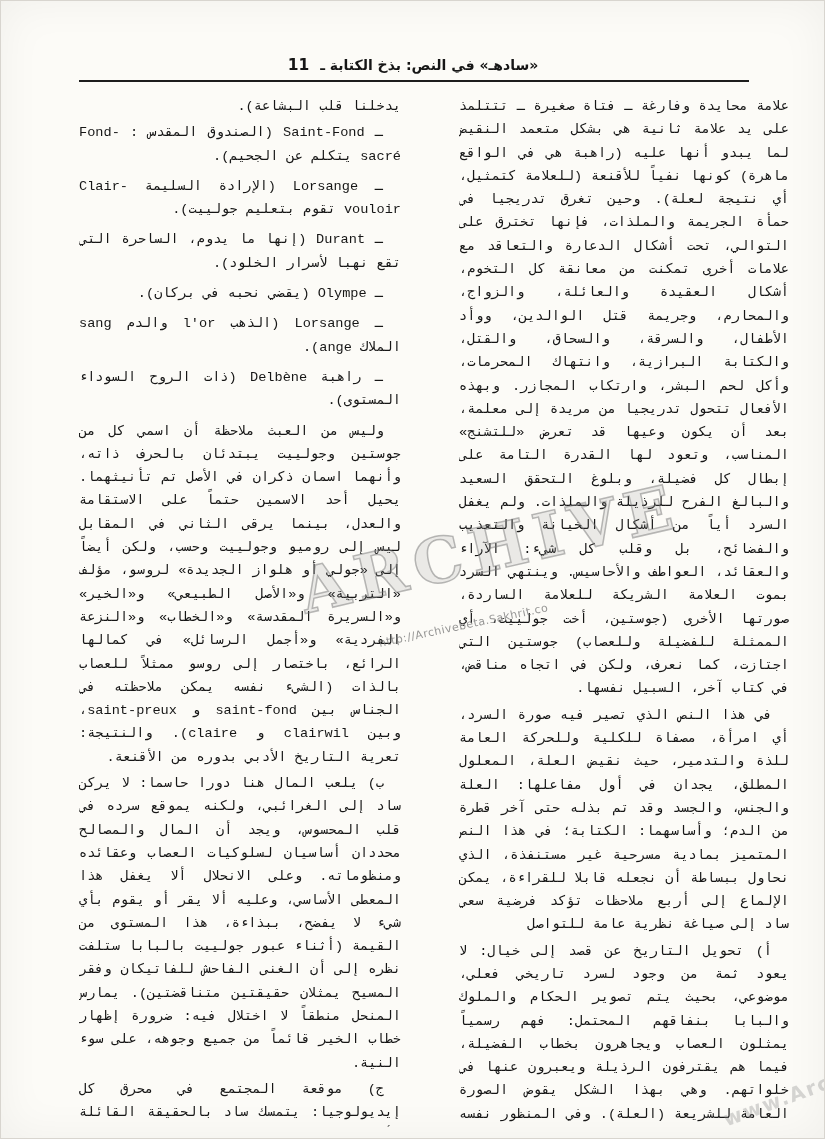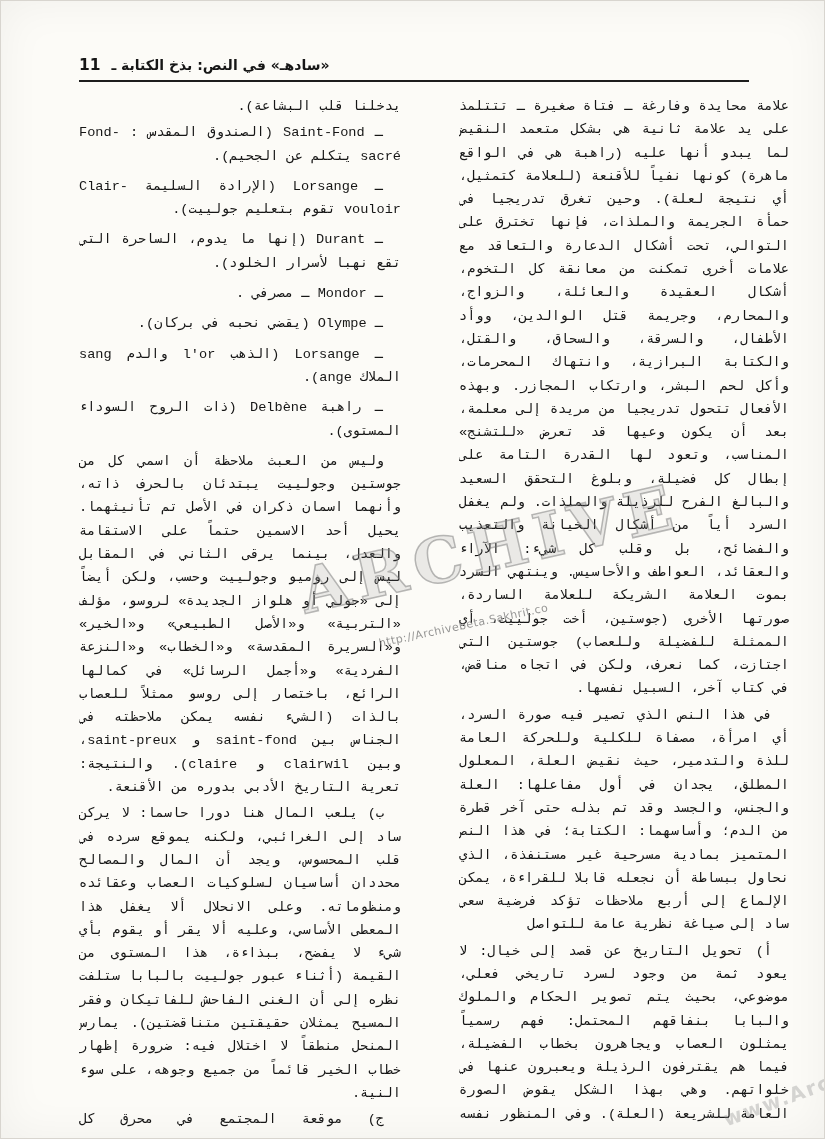--- a/index.html
+++ b/index.html
@@ -6,21 +6,21 @@
   html,body { width:825px; height:1139px; }
   body { background:#e9e7e3; font-family:"DejaVu Sans", sans-serif; }
   .page {
     position:relative; width:825px; height:1139px;
     background:var(--paper,#fcfbf7); overflow:hidden;
     box-shadow:inset 0 0 45px rgba(0,0,0,0.05);
     border:1px solid #d8d5cf;
   }
   .header {
     position:absolute; top:55px; left:78px; right:77px;
-    direction:rtl; text-align:left;
+    direction:rtl; text-align:center;
     font-size:14px; font-weight:bold; color:var(--ink,#161616);
     letter-spacing:.2px;
   }
   .header .num { font-size:15.5px; font-weight:bold; padding-right:6px; }
   .rule { position:absolute; top:79px; left:78px; width:670px; height:2px; background:#1d1d1d; }
   .col {
     position:absolute; top:94px; height:1032px; overflow:hidden;
     direction:rtl; text-align:justify;
     font-size:13.6px; line-height:23.3px; color:var(--ink,#161616);
   }
@@ -61,21 +61,20 @@
     <p>علامة محايدة وفارغة ـ فتاة صغيرة ـ تتتلمذ على يد علامة ثانية هي بشكل متعمد النقيض لما يبدو أنها عليه (راهبة هي في الواقع ماهرة) كونها نفياً للأقنعة (للعلامة كتمثيل، أي نتيجة لعلة). وحين تغرق تدريجيا في حمأة الجريمة والملذات، فإنها تخترق على التوالي، تحت أشكال الدعارة والتعاقد مع علامات أخرى تمكنت من معانقة كل التخوم، أشكال العقيدة والعائلة، والزواج، والمحارم، وجريمة قتل الوالدين، ووأد الأطفال، والسرقة، والسحاق، والقتل، والكتابة البرازية، وانتهاك المحرمات، وأكل لحم البشر، وارتكاب المجازر. وبهذه الأفعال تتحول تدريجيا من مريدة إلى معلمة، بعد أن يكون وعيها قد تعرض «للتشنج» المناسب، وتعود لها القدرة التامة على إبطال كل فضيلة، وبلوغ التحقق السعيد والبالغ الفرح للرذيلة والملذات. ولم يغفل السرد أياً من أشكال الخيانة والتعذيب والفضائح، بل وقلب كل شيء: الآراء والعقائد، العواطف والأحاسيس. وينتهي السرد بموت العلامة الشريكة للعلامة الساردة، صورتها الأخرى (جوستين، أخت جولييت، أي الممثلة للفضيلة وللعصاب) جوستين التي اجتازت، كما نعرف، ولكن في اتجاه مناقض، في كتاب آخر، السبيل نفسها.</p>
     <p class="indent">في هذا النص الذي تصير فيه صورة السرد، أي امرأة، مصفاة للكلية وللحركة العامة للذة والتدمير، حيث نقيض العلة، المعلول المطلق، يجدان في أول مفاعلها: العلة والجنس، والجسد وقد تم بذله حتى آخر قطرة من الدم؛ وأساسهما: الكتابة؛ في هذا النص المتميز بمادية مسرحية غير مستنفذة، الذي نحاول ببساطة أن نجعله قابلا للقراءة، يمكن الإلماع إلى أربع ملاحظات تؤكد فرضية سعي ساد إلى صياغة نظرية عامة للتواصل</p>
     <p class="indent">أ) تحويل التاريخ عن قصد إلى خيال: لا يعود ثمة من وجود لسرد تاريخي فعلي، موضوعي، بحيث يتم تصوير الحكام والملوك والبابا بنفاقهم المحتمل: فهم رسمياً يمثلون العصاب ويجاهرون بخطاب الفضيلة، فيما هم يقترفون الرذيلة ويعبرون عنها في خلواتهم. وهي بهذا الشكل يقوض الصورة العامة للشريعة (العلة). وفي المنظور نفسه تندرج أغلب أسماء «الشخصيات» إن كانت من الوجوه الفاعلة في السرد، ضمن الإطار الأسطوري، وكأن وجودها رهن باللغة نفسها ـ وهي بهذا تؤكد، أحياناً بشكل مثير للسخرية، بأن اللغة هي التي توضع بالفعل رهن إشارة الواقع:</p>
   </div>
 
   <div class="col col-left" dir="rtl">
     <p>يدخلنا قلب البشاعة).</p>
     <p class="li">ـ Saint-Fond (الصندوق المقدس : Fond-sacré يتكلم عن الجحيم).</p>
     <p class="li">ـ Lorsange (الإرادة السليمة Clair-vouloir تقوم بتعليم جولييت).</p>
     <p class="li">ـ Durant (إنها ما يدوم، الساحرة التي تقع نهبا لأسرار الخلود).</p>
-    <p class="li">ـ Mondor ـ مصرفي .</p>
     <p class="li">ـ Olympe (يقضي نحبه في بركان).</p>
     <p class="li">ـ Lorsange (الذهب l'or والدم sang الملاك ange).</p>
     <p class="li">ـ راهبة Delbène (ذات الروح السوداء المستوى).</p>
     <p class="indent">وليس من العبث ملاحظة أن اسمي كل من جوستين وجولييت يبتدئان بالحرف ذاته، وأنهما اسمان ذكران في الأصل تم تأنيثهما. يحيل أحد الاسمين حتماً على الاستقامة والعدل، بينما يرقى الثاني في المقابل ليس إلى روميو وجولييت وحسب، ولكن أيضاً إلى «جولي أو هلواز الجديدة» لروسو، مؤلف «التربية» و«الأصل الطبيعي» و«الخير» و«السريرة المقدسة» و«الخطاب» و«النزعة الفردية» و«أجمل الرسائل» في كمالها الرائع، باختصار إلى روسو ممثلاً للعصاب بالذات (الشيء نفسه يمكن ملاحظته في الجناس بين saint-fond و saint-preux، وبين clairwil و claire). والنتيجة: تعرية التاريخ الأدبي بدوره من الأقنعة.</p>
     <p class="indent">ب) يلعب المال هنا دورا حاسما: لا يركن ساد إلى الغرائبي، ولكنه يموقع سرده في قلب المحسوس، ويجد أن المال والمصالح محددان أساسيان لسلوكيات العصاب وعقائده ومنظوماته. وعلى الانحلال ألا يغفل هذا المعطى الأساسي، وعليه ألا يقر أو يقوم بأي شيء لا يفضح، ببذاءة، هذا المستوى من القيمة (أثناء عبور جولييت بالبابا ستلفت نظره إلى أن الغنى الفاحش للفاتيكان وفقر المسيح يمثلان حقيقتين متناقضتين). يمارس المنحل منطقاً لا اختلال فيه: ضرورة إظهار خطاب الخير قائماً من جميع وجوهه، على سوء النية.</p>
     <p class="indent">ج) موقعة المجتمع في محرق كل إيديولوجيا: يتمسك ساد بالحقيقة القائلة بأن المجتمع معطى «لغوي»، منظومة اعتباطية من العقائد، من التعاليم والأعراف التي تنكرها مجتمعات أخرى (عدد الأمثلة التي يسوقها هي من الكثرة، وذات تدقيق إتنولوجي).</p>
   </div>
 
   <div class="wm wm-archive">ARCHIVE</div>
   <div class="wm wm-url">http://Archivebeta.Sakhrit.co</div>

